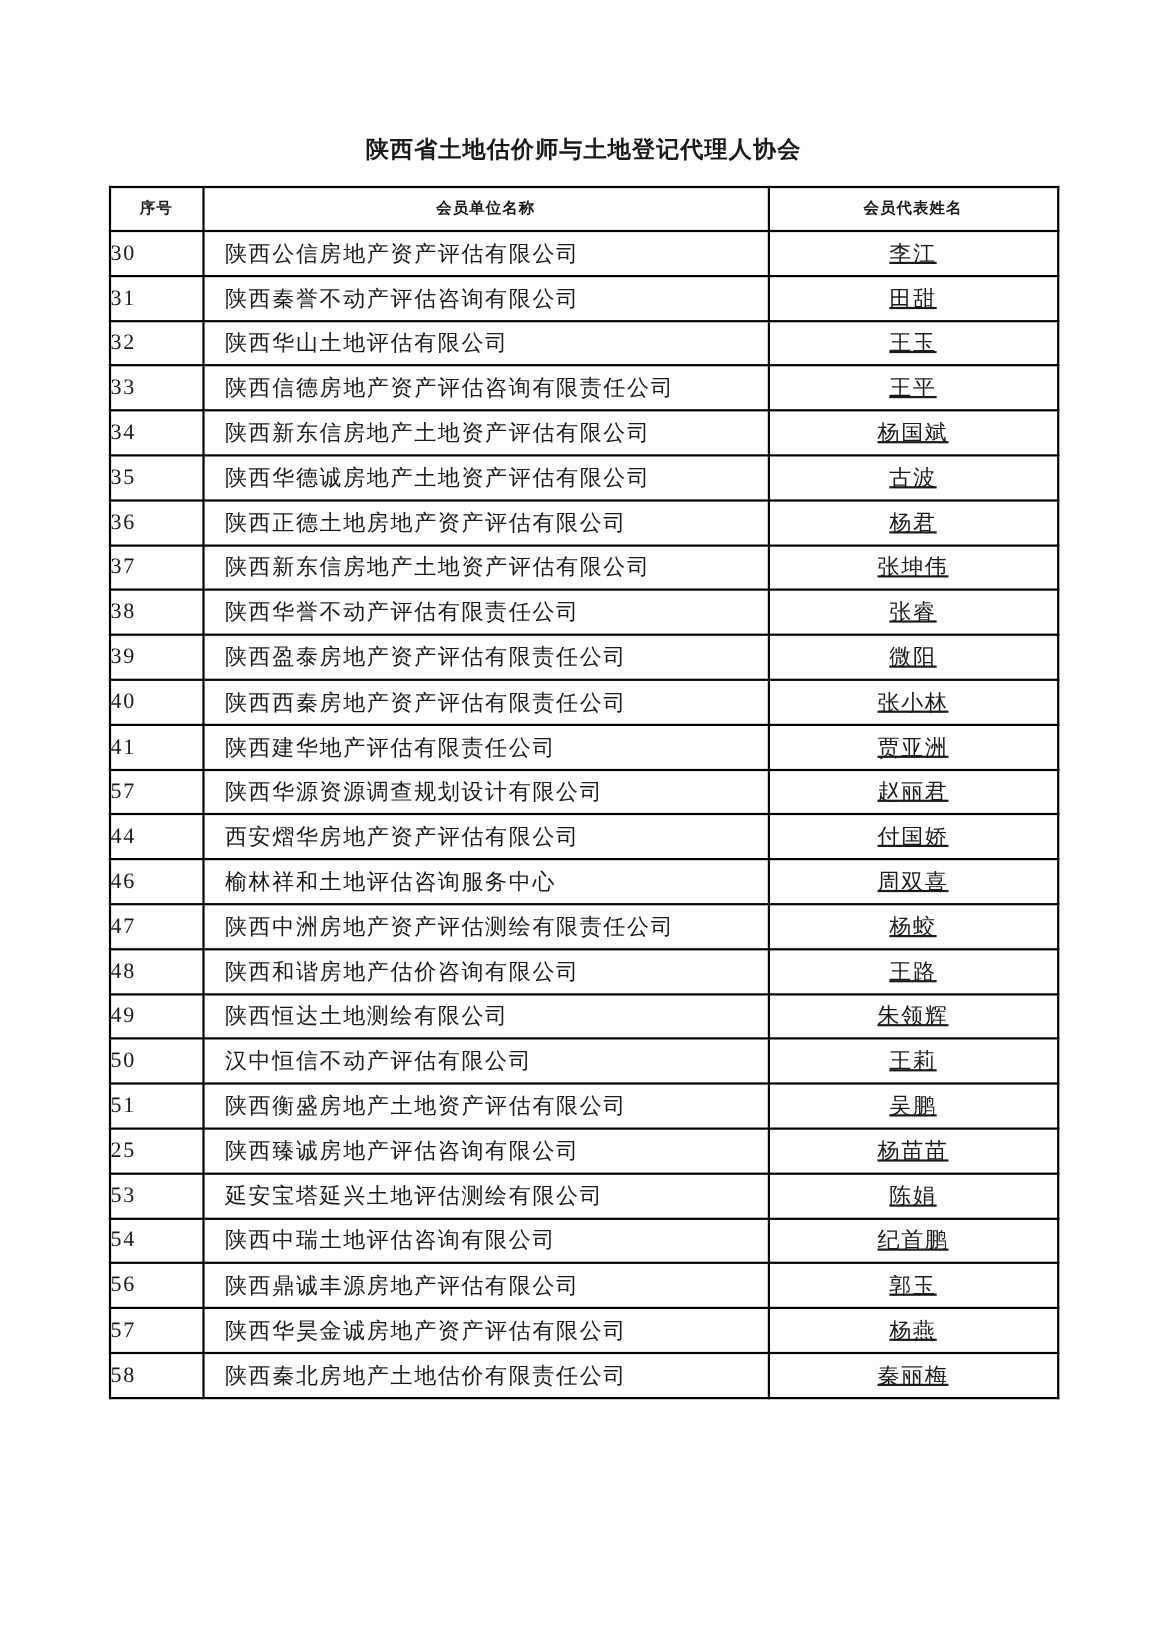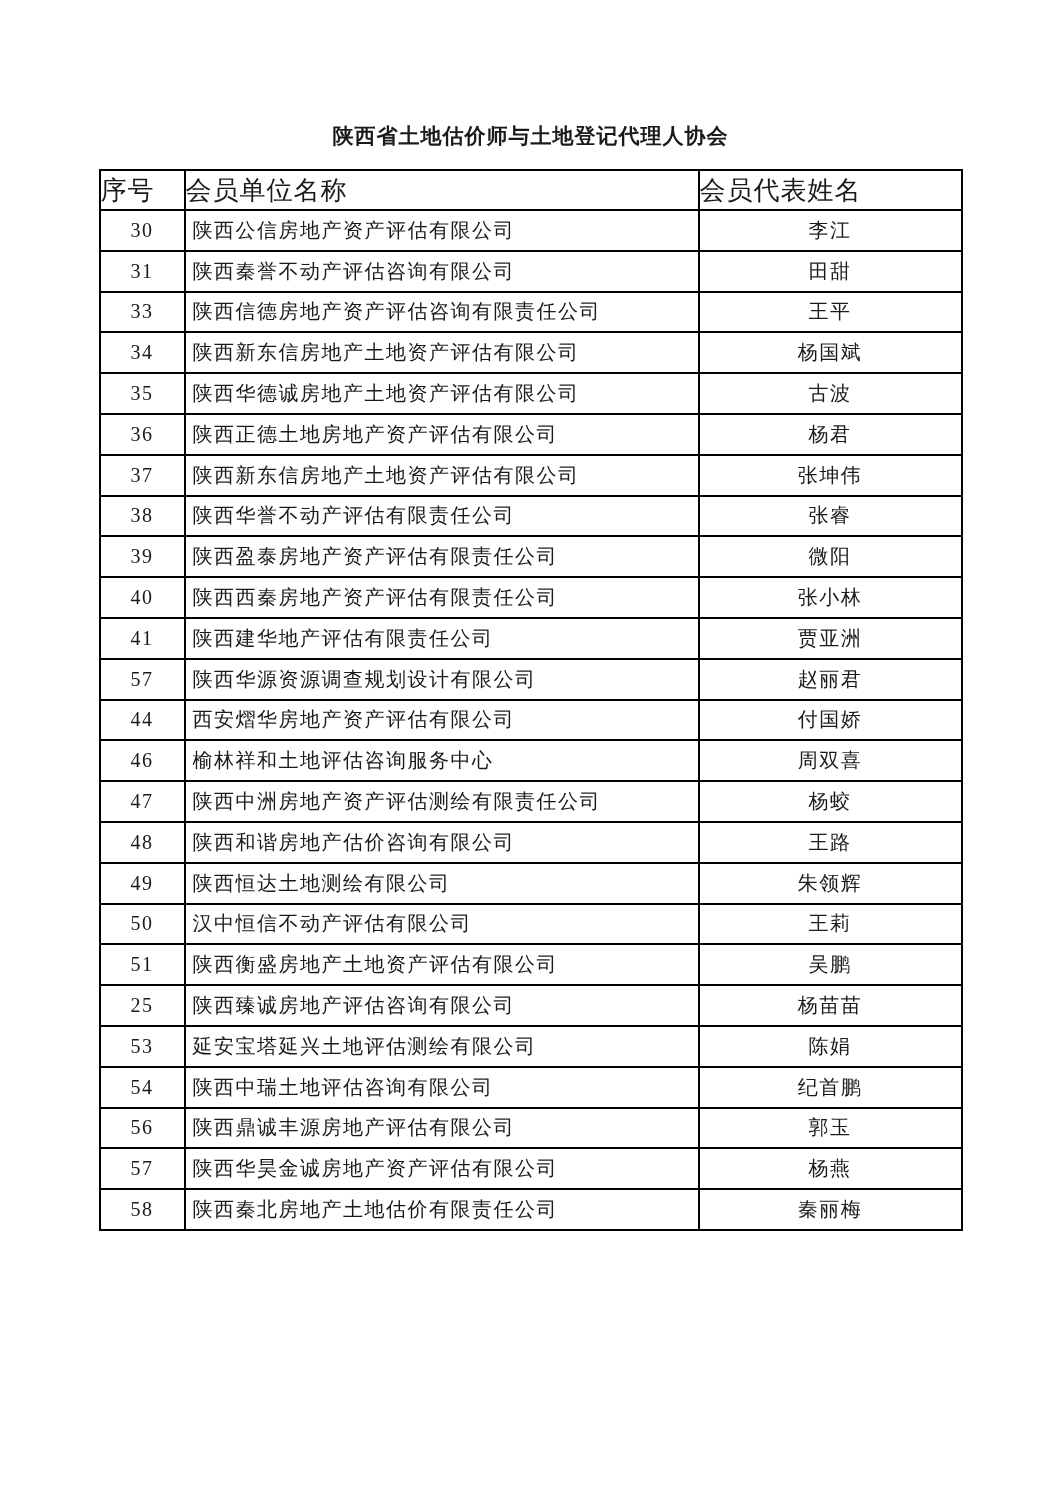--- a/index.html
+++ b/index.html
@@ -31,43 +31,44 @@
     margin: 17px auto 0 auto;
   }
   table.member-table th,
   table.member-table td {
     border: 2px solid #000000;
     overflow: hidden;
     white-space: nowrap;
   }
   table.member-table th {
     height: 40px;
-    font-size: 26px;
-    font-weight: normal;
-    text-align: left;
+    font-size: 14px;
+    font-weight: bold;
+    text-align: center;
     letter-spacing: 1px;
   }
   table.member-table td {
     height: 40.8px;
     font-size: 20px;
     font-weight: normal;
     letter-spacing: 1.5px;
   }
   td.cell-num {
-    text-align: center;
+    text-align: left;
     letter-spacing: 0;
     font-size: 19px;
     margin-left: 36px;
   }
   td.cell-company {
     text-align: left;
-    padding-left: 7px;
+    padding-left: 19px;
   }
   td.cell-rep {
     text-align: center;
+    text-decoration: underline;
   }
   col.c-num { width: 85px; }
   col.c-company { width: 514px; }
   col.c-rep { width: 263px; }
 </style>
 </head>
 <body>
 
 <div class="page">
   <div class="title-block">
@@ -92,20 +93,25 @@
           <td class="cell-num">30</td>
           <td class="cell-company">陕西公信房地产资产评估有限公司</td>
           <td class="cell-rep">李江</td>
         </tr>
         <tr>
           <td class="cell-num">31</td>
           <td class="cell-company">陕西秦誉不动产评估咨询有限公司</td>
           <td class="cell-rep">田甜</td>
         </tr>
         <tr>
+          <td class="cell-num">32</td>
+          <td class="cell-company">陕西华山土地评估有限公司</td>
+          <td class="cell-rep">王玉</td>
+        </tr>
+        <tr>
           <td class="cell-num">33</td>
           <td class="cell-company">陕西信德房地产资产评估咨询有限责任公司</td>
           <td class="cell-rep">王平</td>
         </tr>
         <tr>
           <td class="cell-num">34</td>
           <td class="cell-company">陕西新东信房地产土地资产评估有限公司</td>
           <td class="cell-rep">杨国斌</td>
         </tr>
         <tr>

